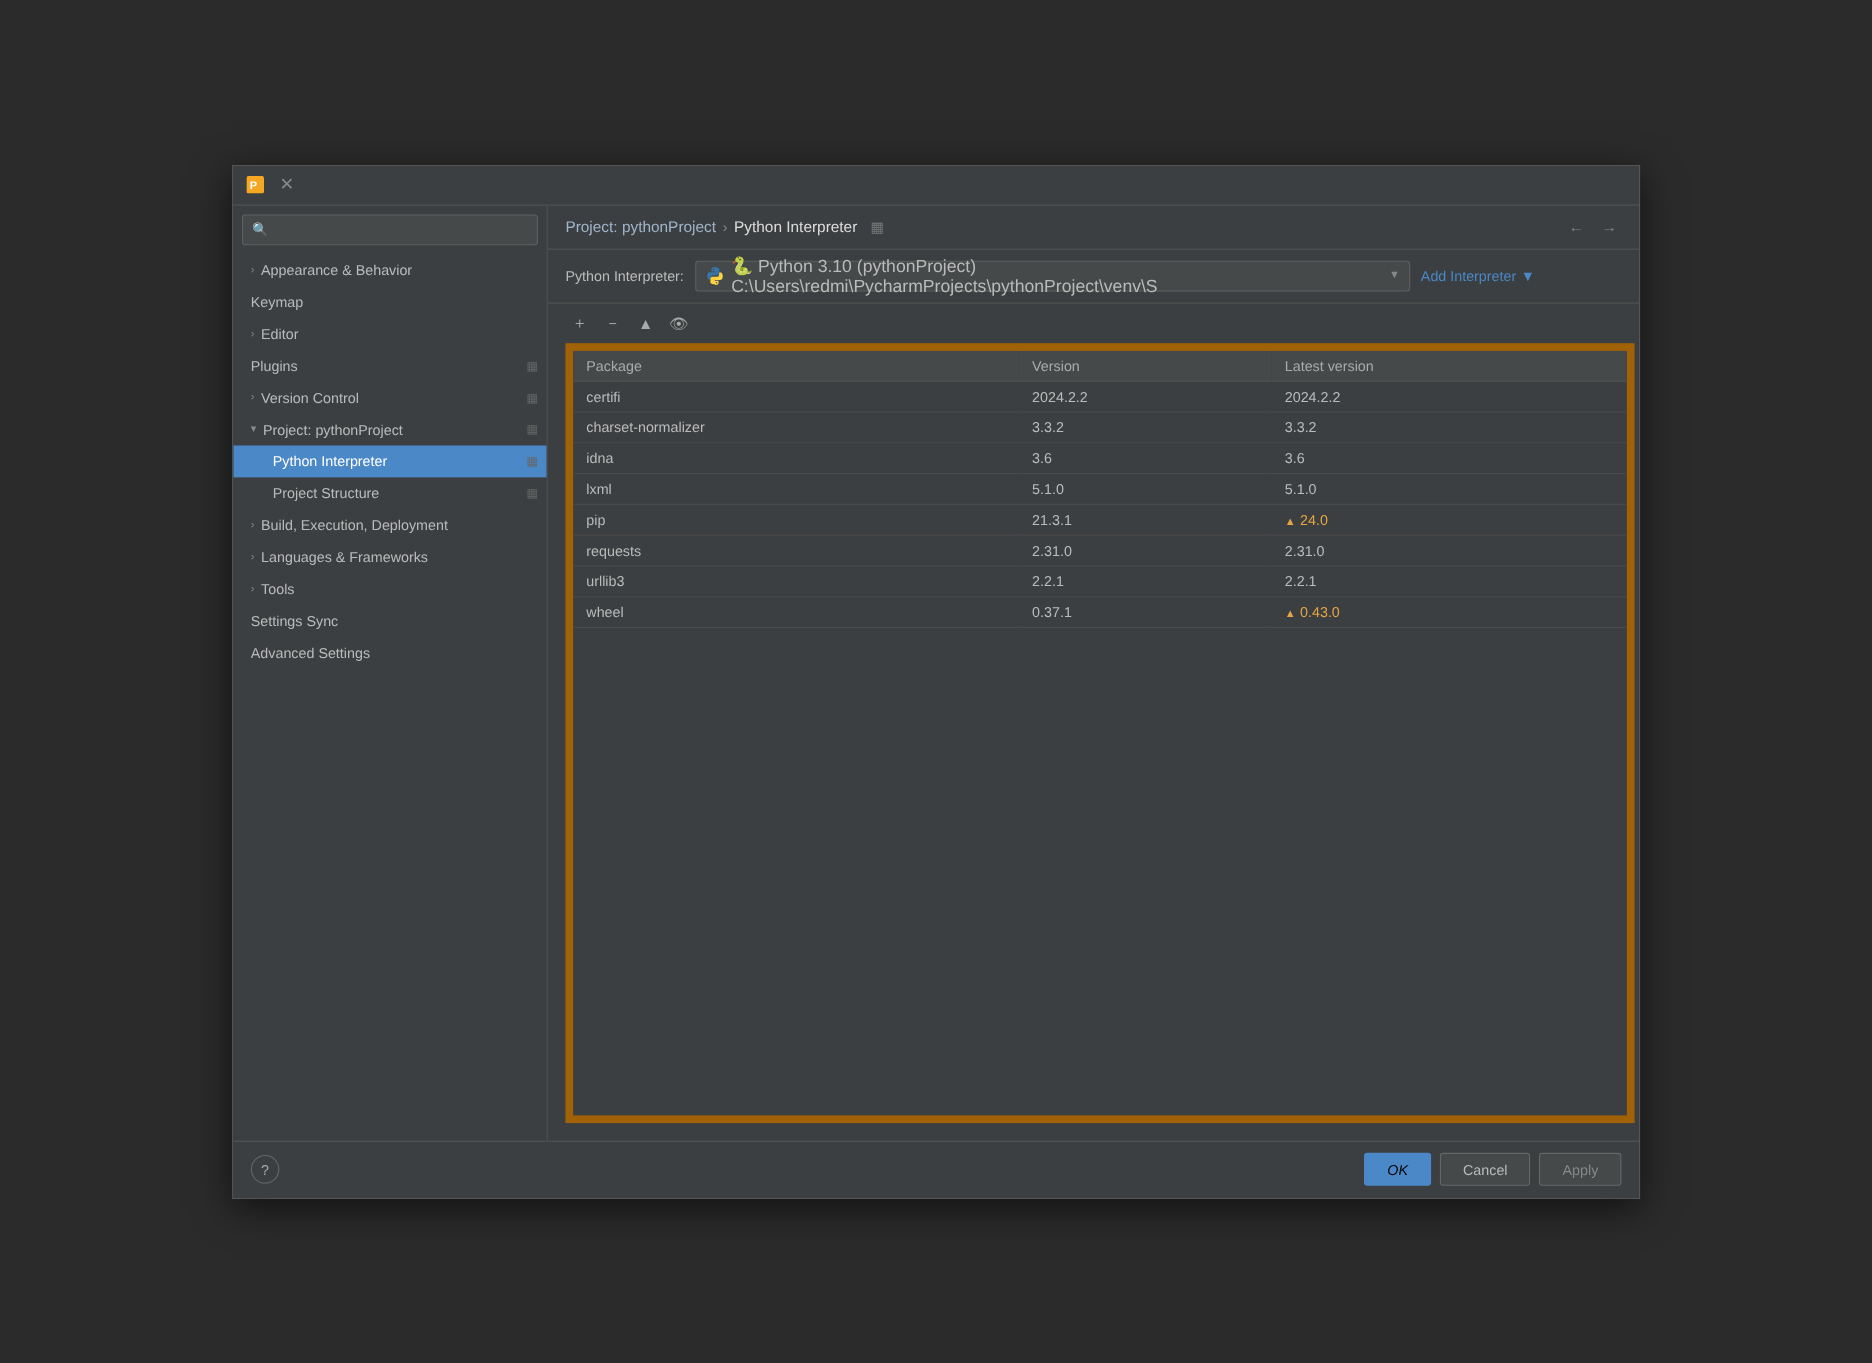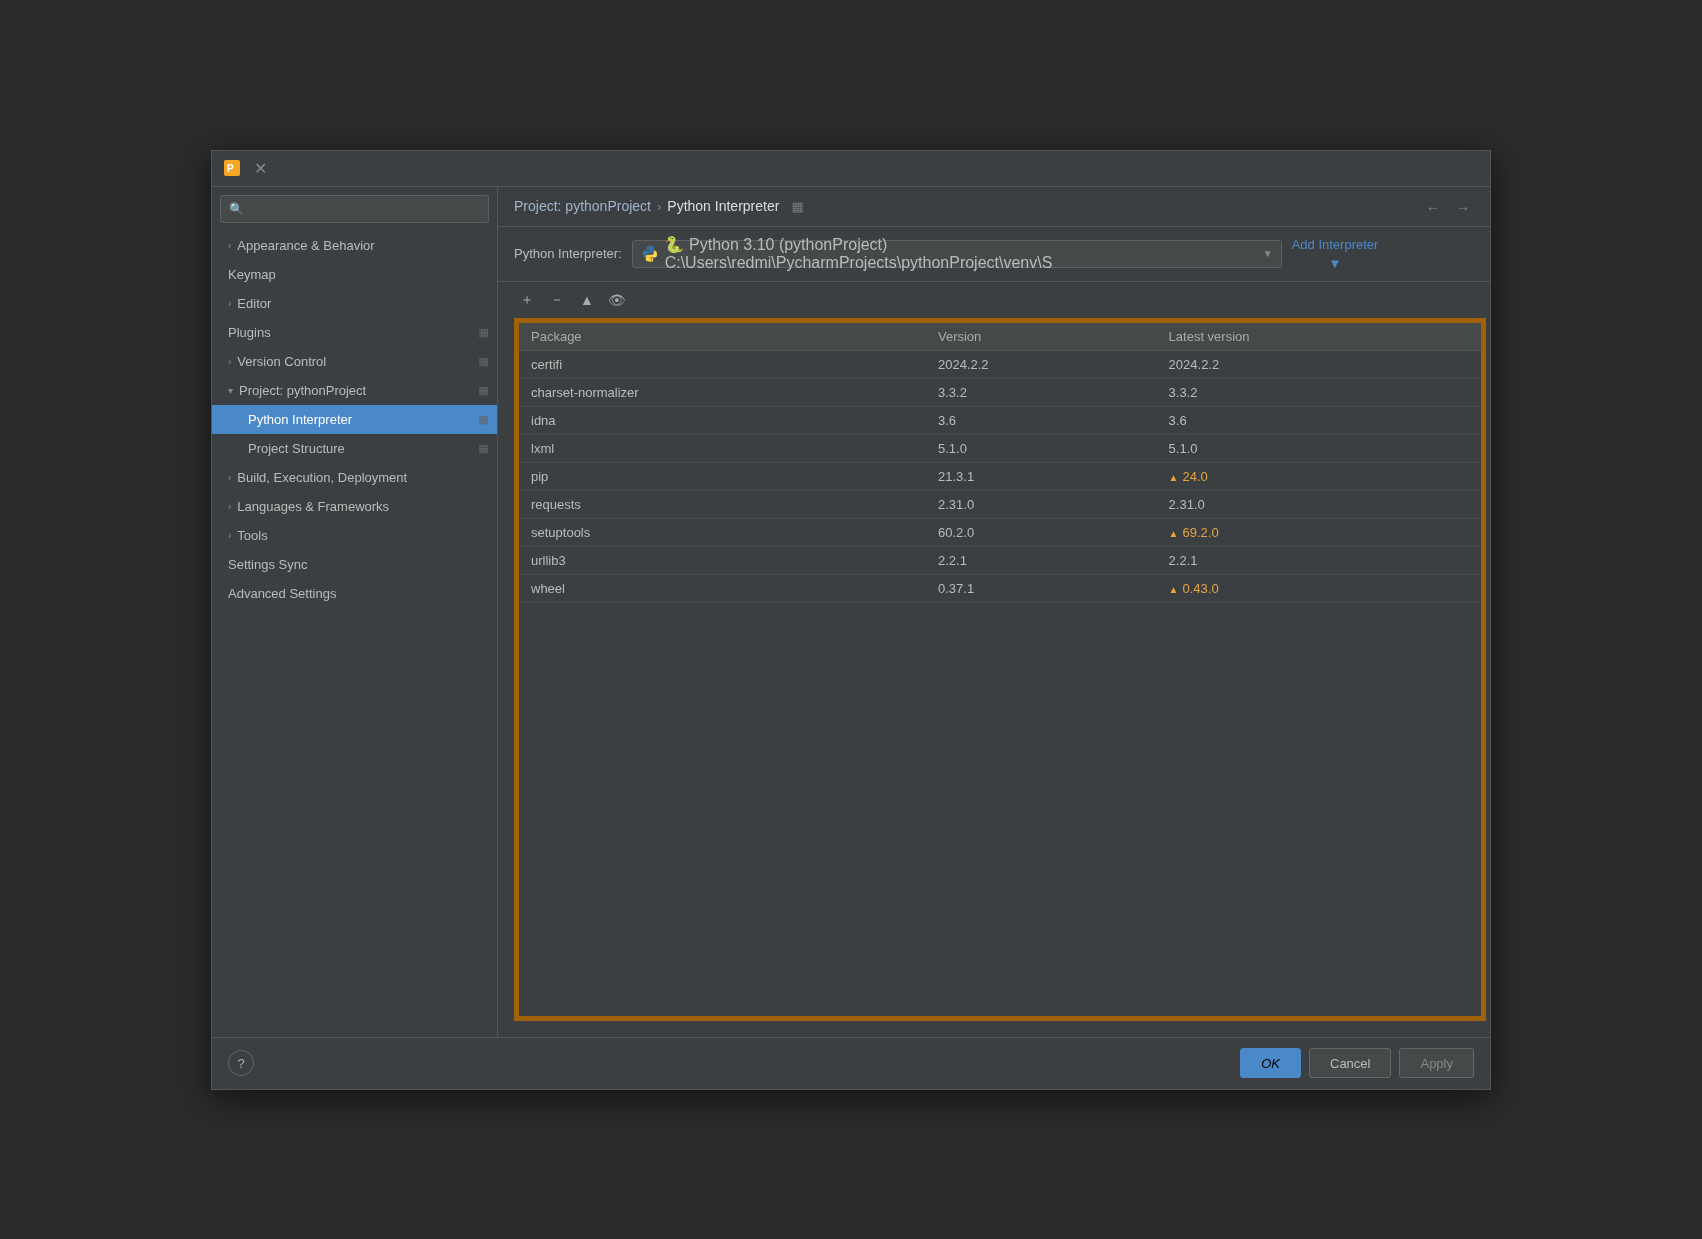--- a/index.html
+++ b/index.html
@@ -179,21 +179,20 @@
     .add-interpreter-btn {
       background: transparent;
       border: none;
       color: #4a88c7;
       font-size: 13px;
       cursor: pointer;
       display: flex;
       align-items: center;
       gap: 4px;
       white-space: nowrap;
-      flex-direction: column;
     }
     
     .pkg-toolbar {
       display: flex;
       align-items: center;
       padding: 6px 16px;
       gap: 4px;
       flex-shrink: 0;
     }
     .toolbar-btn {
@@ -207,21 +206,21 @@
       align-items: center;
       justify-content: center;
       color: #aaa;
       font-size: 14px;
     }
     
     .pkg-table-wrap {
       flex: 1;
       overflow-y: auto;
       margin: 0 4px 16px 16px;
-      border: 5px solid #a16207;
+      border: 7px solid #a16207;
     }
     table {
       width: 100%;
       border-collapse: collapse;
     }
     thead tr {
       background: #45494a;
       border-bottom: 1px solid #555;
     }
     thead th {
@@ -460,25 +459,20 @@
                 <td>pip</td>
                 <td>21.3.1</td>
                 <td><span class="upgrade-icon">▲</span><span class="latest-upgrade">24.0</span></td>
               </tr>
               <tr>
                 <td>requests</td>
                 <td>2.31.0</td>
                 <td>2.31.0</td>
               </tr>
               <tr>
-                <td>setuptools</td>
-                <td>60.2.0</td>
-                <td><span class="upgrade-icon">▲</span><span class="latest-upgrade">69.2.0</span></td>
-              </tr>
-              <tr>
                 <td>urllib3</td>
                 <td>2.2.1</td>
                 <td>2.2.1</td>
               </tr>
               <tr>
                 <td>wheel</td>
                 <td>0.37.1</td>
                 <td><span class="upgrade-icon">▲</span><span class="latest-upgrade">0.43.0</span></td>
               </tr>
             </tbody>

